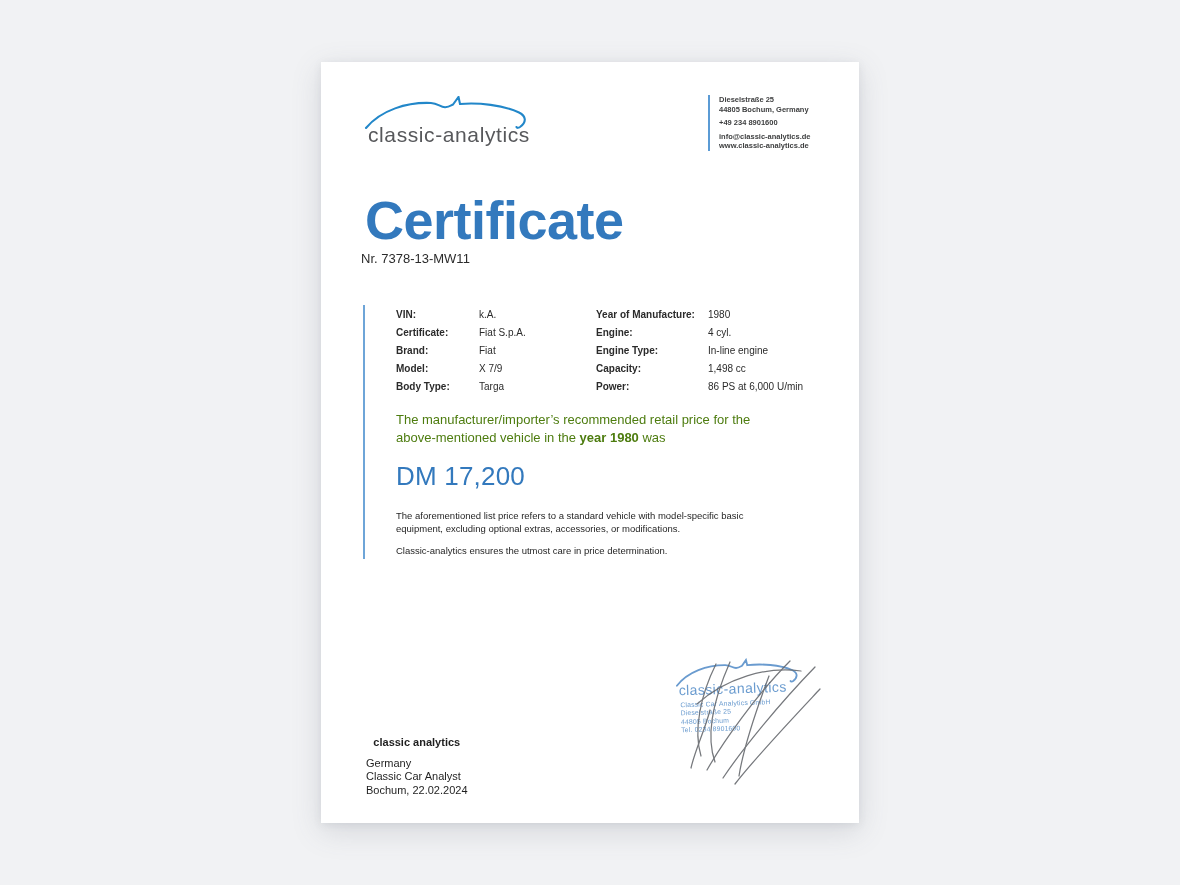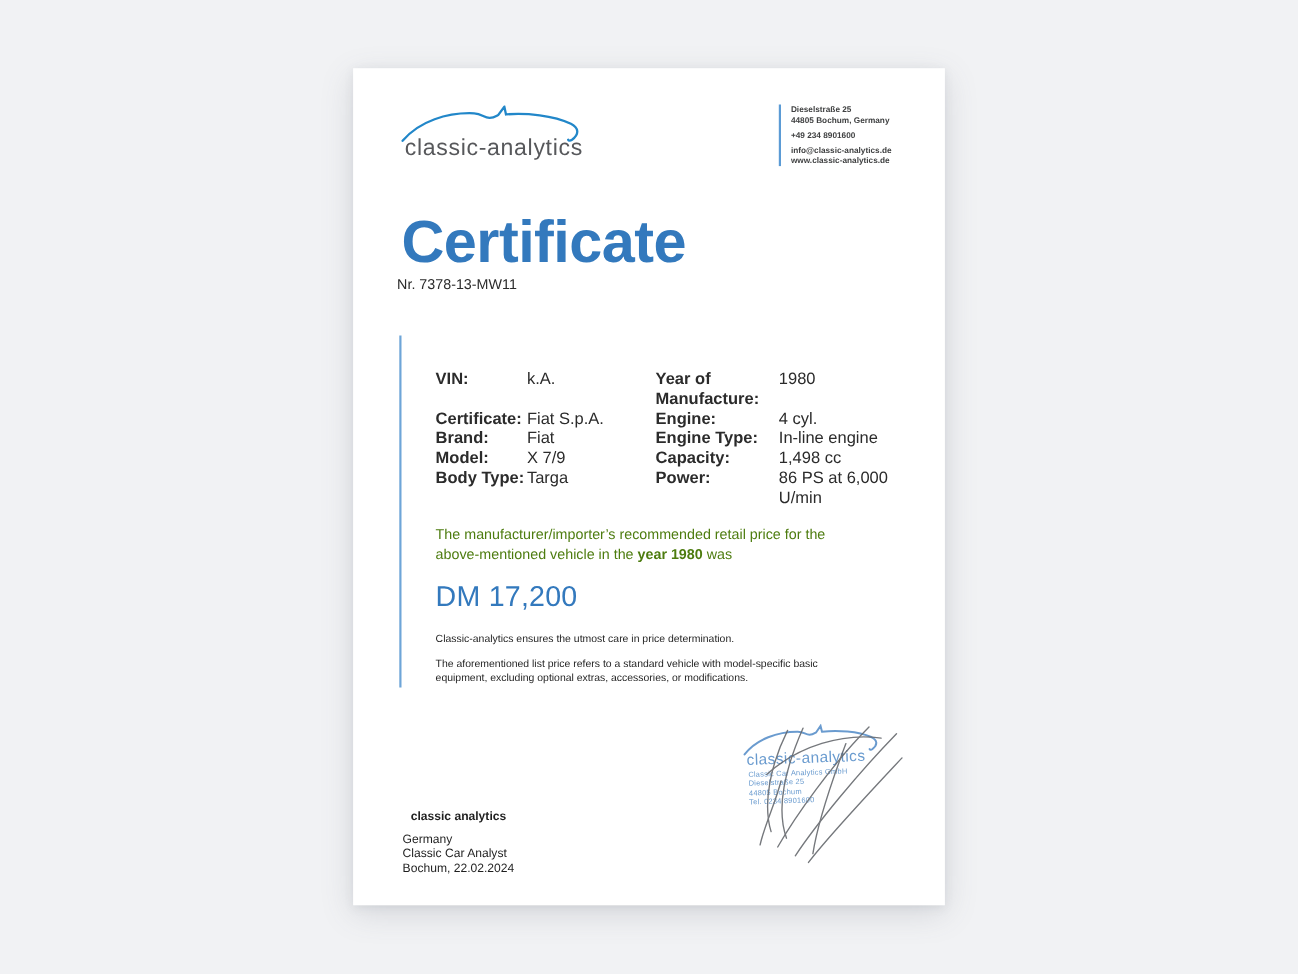--- a/index.html
+++ b/index.html
@@ -45,21 +45,21 @@
   }
 
   
   .rail {
     position:absolute; left:42px; top:243px; width:446px;
     border-left:2px solid #6ea5d8;
     padding:1px 0 2px 31px;
   }
   .spec-table {
     display:grid; grid-template-columns:83px 117px 112px 1fr;
-    font-size:15px; line-height:18px; color:#2b2b2b;margin-top:30px;
+    font-size:10px; line-height:18px; color:#2b2b2b;
   }
   .spec-label { font-weight:700; }
 
   .statement {
     margin-top:15px; max-width:372px;
     font-size:13px; line-height:17.5px; color:#4d7c0f;
   }
   .statement b { font-weight:700; }
 
   .amount {
@@ -142,22 +142,22 @@
       <span class="spec-value">Targa</span>
       <span class="spec-label">Power:</span>
       <span class="spec-value">86 PS at 6,000 U/min</span>
     </div>
 
     <p class="statement"><span>The manufacturer/importer’s recommended retail price for the above-mentioned vehicle in the </span><b>year 1980</b><span> was</span></p>
 
     <div class="amount">DM 17,200</div>
 
     <div class="disclaimer">
+      <p>The aforementioned list price refers to a standard vehicle with model-specific basic equipment, excluding optional extras, accessories, or modifications.</p>
       <p>Classic-analytics ensures the utmost care in price determination.</p>
-      <p>The aforementioned list price refers to a standard vehicle with model-specific basic equipment, excluding optional extras, accessories, or modifications.</p>
     </div>
   </div>
 
   <div class="stamp">
     <div class="stamp-content">
       <svg class="stamp-car" width="130" height="28" viewBox="0 0 172 34" fill="none">
         <path d="M 3 32 C 18 14, 44 6, 68 7 C 75 7.3, 77 11, 82 11.2 C 86 11.3, 88 9.5, 90 8.5 L 95.5 1 L 97 8 C 116 6.5, 140 9, 156 16.5 C 163 20, 164 26, 157 31 C 155.5 32, 154 32.2, 153.5 31" stroke="#4a86c5" stroke-width="2.4" stroke-linecap="round" fill="none"></path>
       </svg>
       <span class="stamp-logo-text">classic-analytics</span>
       <div class="stamp-lines">

